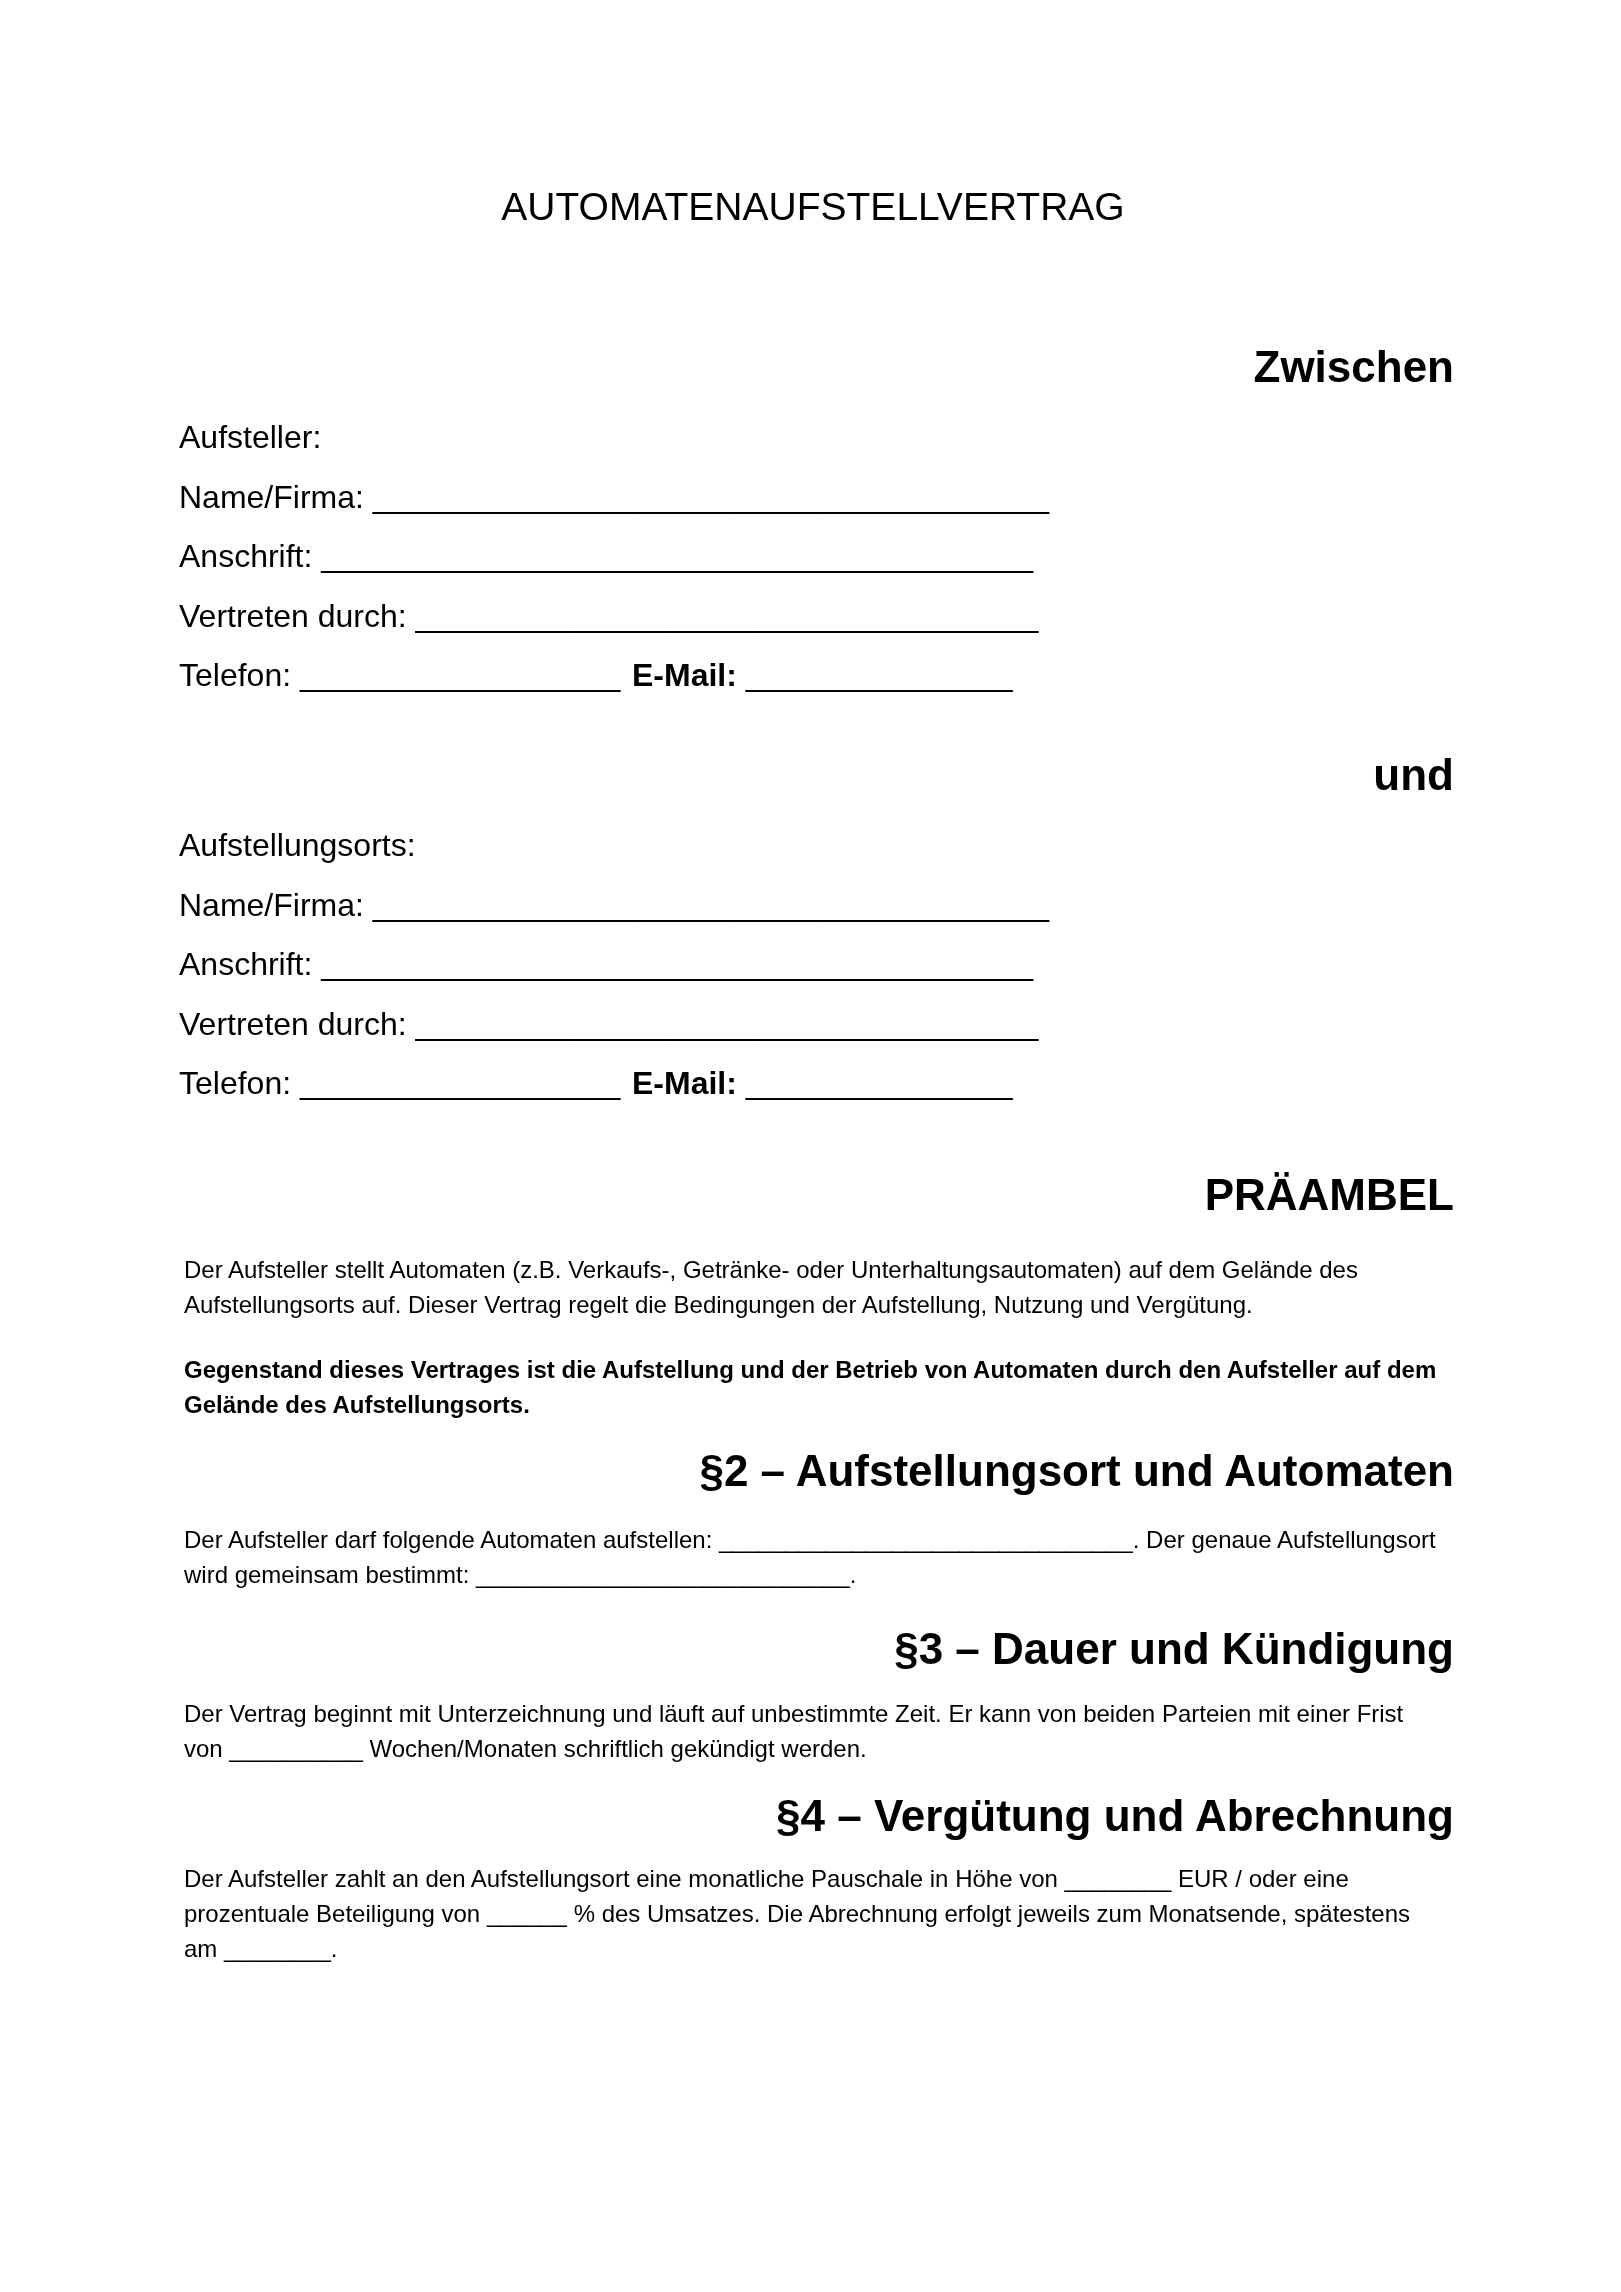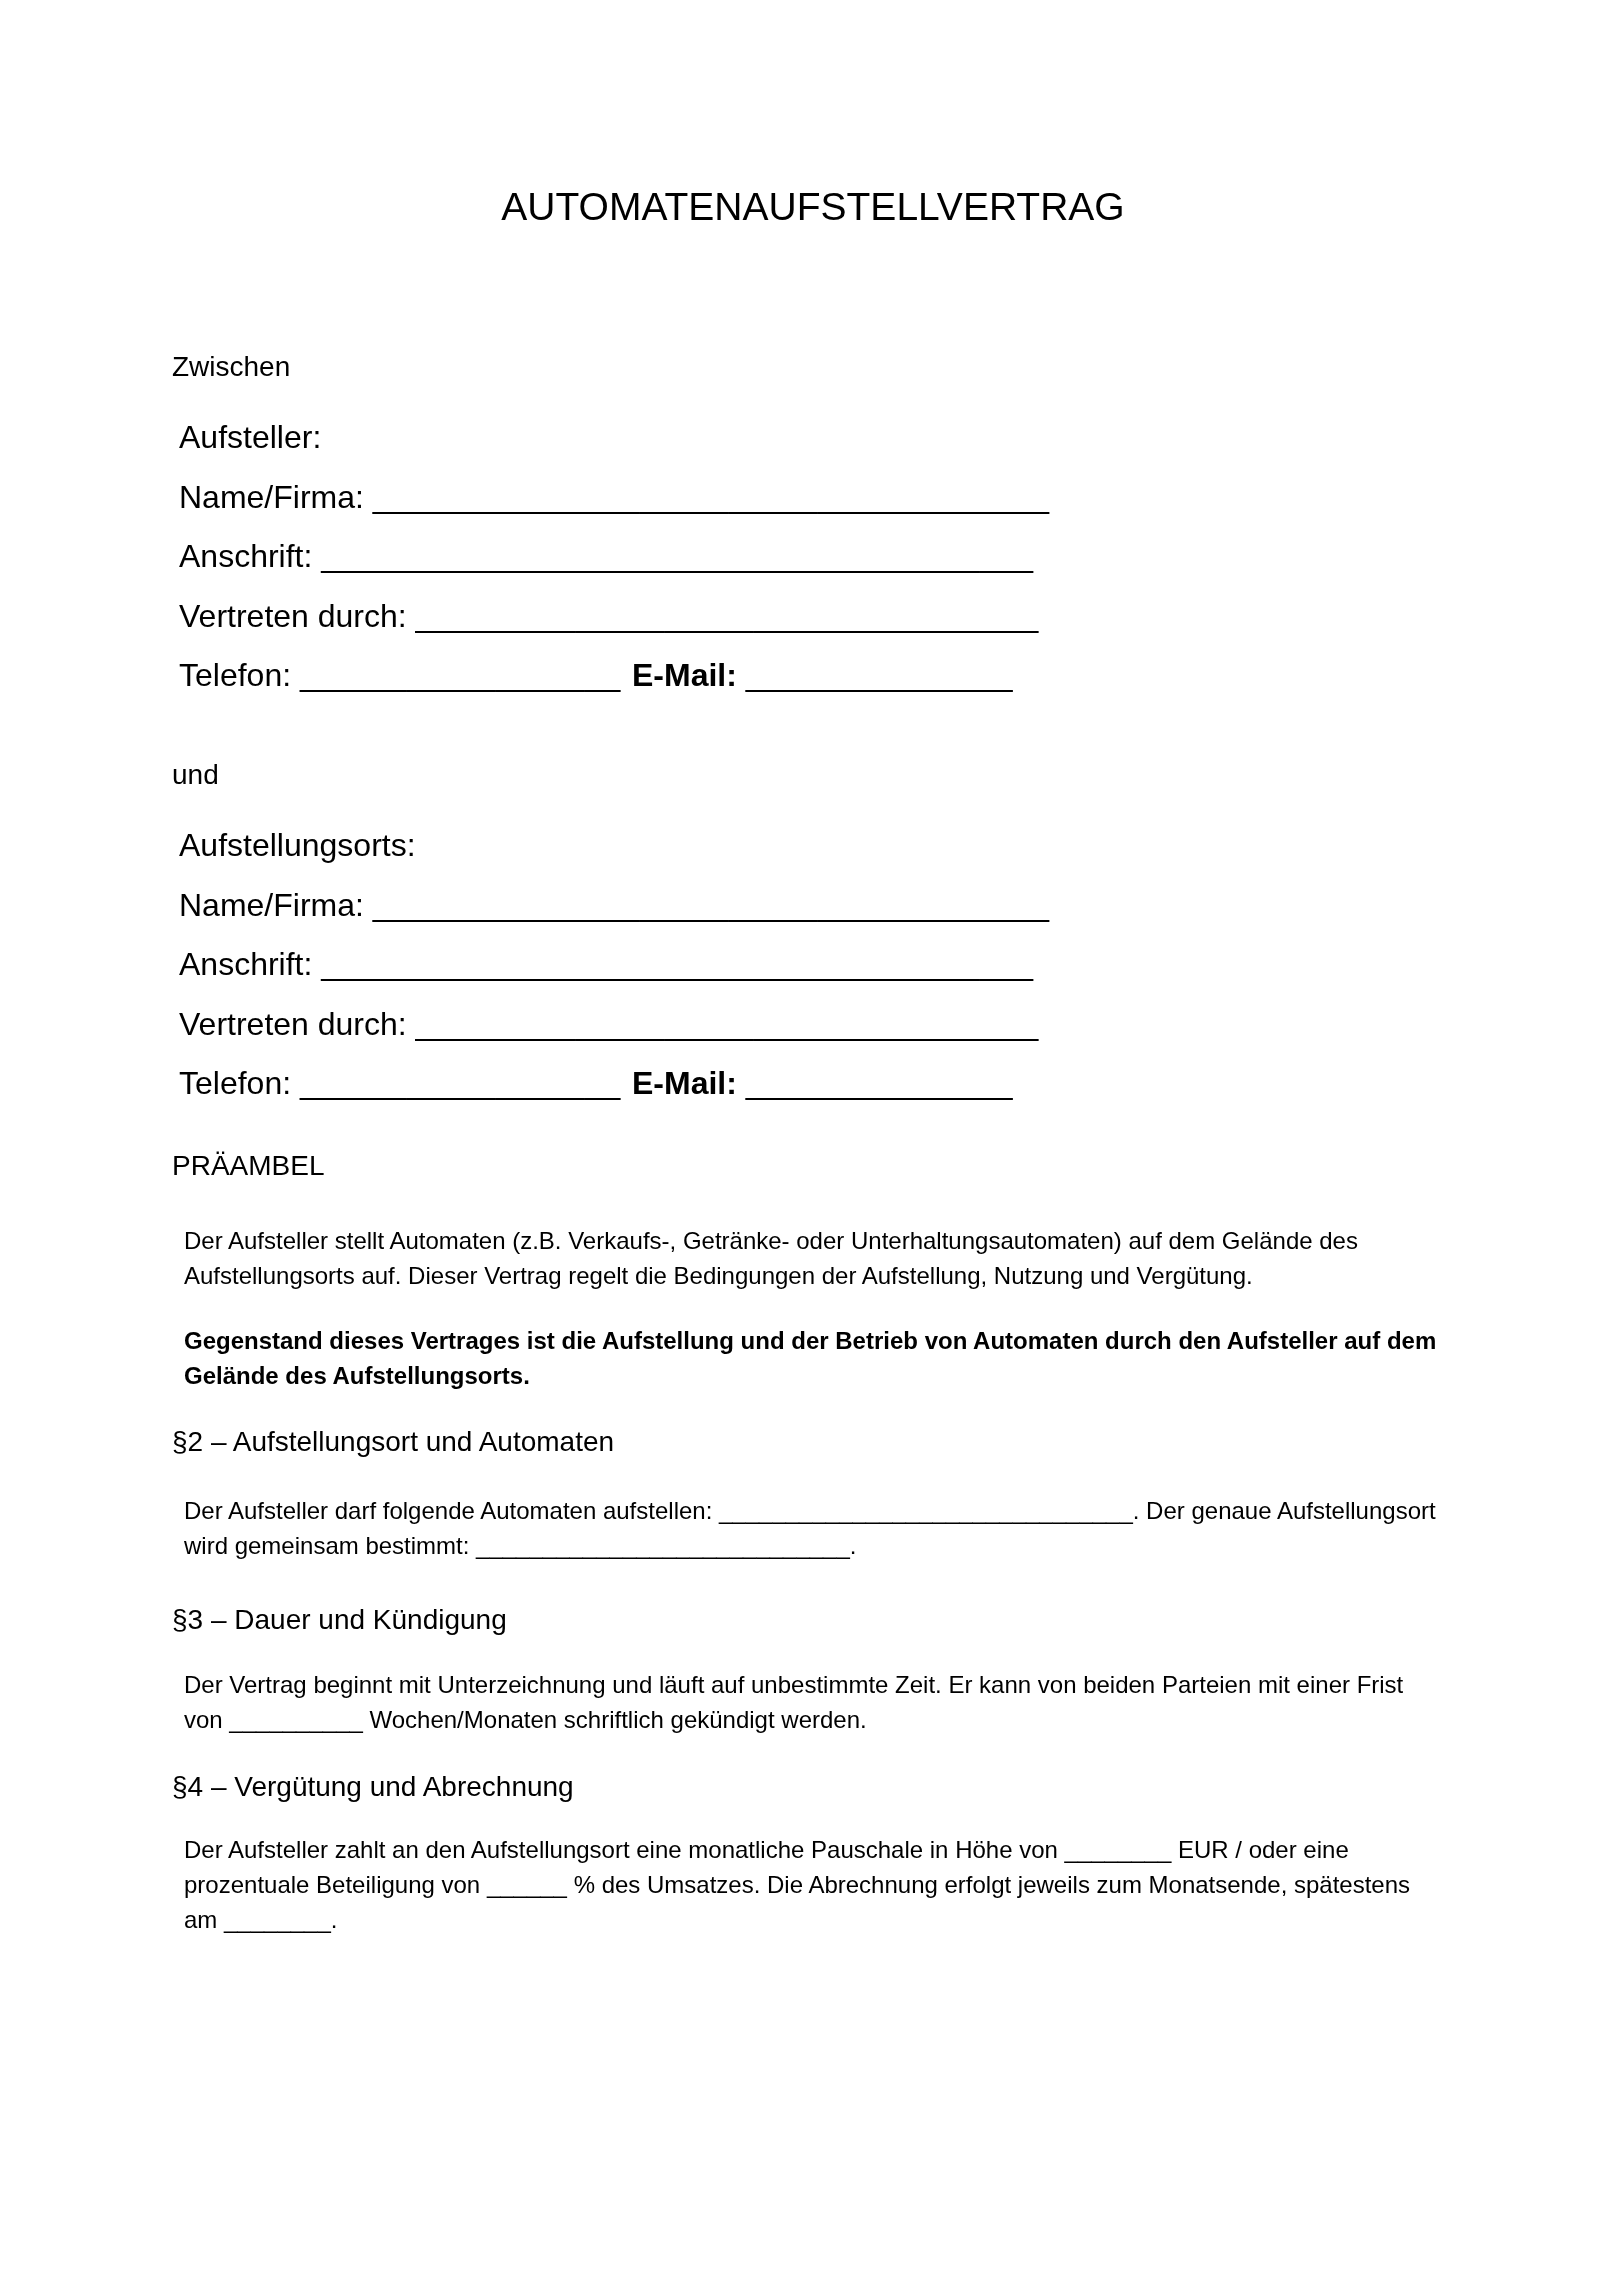--- a/index.html
+++ b/index.html
@@ -23,44 +23,45 @@
     margin: 0;
     padding-top: 184px;
     font-size: 39px;
     line-height: 45px;
     font-weight: 400;
     text-align: center;
     white-space: nowrap;
   }
   .heading {
     margin: 0;
-    font-size: 28px;
+    font-size: 44px;
     line-height: 43px;
-    font-weight: 400;
+    font-weight: 700;
+    text-align: right;
   }
   .row {
     margin: 7px;
     font-size: 32px;
     line-height: 37px;
     white-space: nowrap;
   }
   .para {
     margin: 12px;
     font-size: 24px;
     line-height: 35px;
   }
   .blank { margin-left: 8.8px; }
   .second-label { margin-left: 11.8px; font-weight: bold; }
 
   .mt-zwischen   { margin-top: 116px; }
   .mt-role-a     { margin-top: 31px; }
   .mt-row        { margin-top: 22.5px; }
   .mt-und        { margin-top: 59px; }
   .mt-role-b     { margin-top: 31px; }
-  .mt-praeambel  { margin-top: 42px; }
+  .mt-praeambel  { margin-top: 71px; }
   .mt-p-praeambel{ margin-top: 36px; }
   .mt-s1         { margin-top: 85px; }
   .mt-p-s1       { margin-top: 30px; font-weight: bold; }
   .mt-s2         { margin-top: 27.4px; }
   .mt-p-s2       { margin-top: 30px; }
   .mt-s3         { margin-top: 35px; }
   .mt-p-s3       { margin-top: 25.5px; }
   .mt-s4         { margin-top: 28px; }
   .mt-p-s4       { margin-top: 24.5px; }
 </style>

